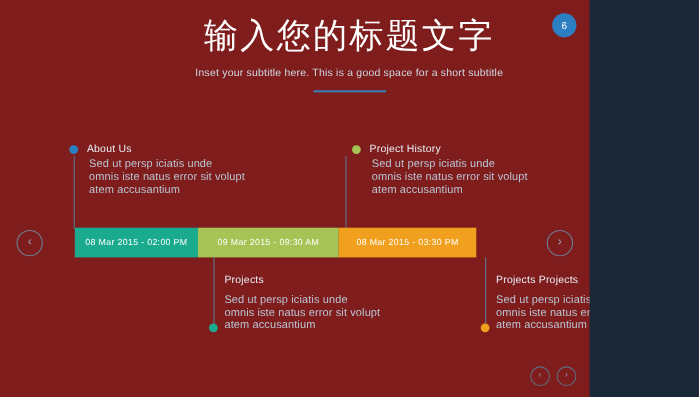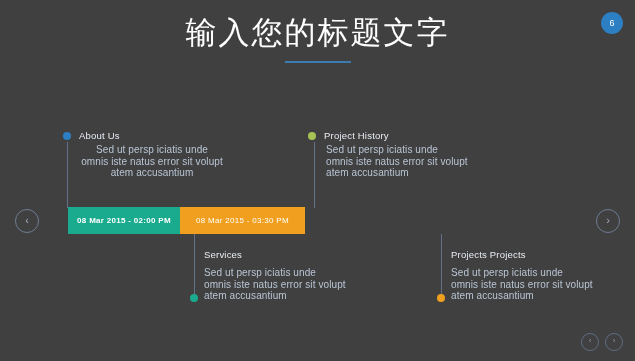--- a/index.html
+++ b/index.html
@@ -8,23 +8,23 @@
     background: #1b2838;
   }
   body {
     width: 635px;
     height: 361px;
     overflow: hidden;
     font-family: "Liberation Sans", sans-serif;
   }
   #slide {
     position: relative;
-    width: 635px;
+    width: 536px;
     height: 361px;
-    background: #404040;
+    background: #7f1d1d;
     overflow: hidden;
   }
 
   
   #header {
     position: absolute;
     left: 0;
     top: 14px;
     width: 635px;
     text-align: center;
@@ -170,61 +170,65 @@
     cursor: pointer;
   }
 </style>
 </head>
 <body>
 
 <div id="slide">
 
   <div id="header">
     <h1 id="title">输入您的标题文字</h1>
+    <div id="subtitle">Inset your subtitle here. This is a good space for a short subtitle</div>
     <div id="title-divider"></div>
   </div>
 
   <div id="page-badge">6</div>
 
-  <div class="milestone ms-top" style="left:63px; top:130px;text-align:center;">
+  <div class="milestone ms-top" style="left:63px; top:130px;">
     <div class="ms-head">
       <span class="dot" style="background:#2d7fc4;"></span>
       <span class="ms-title" style="margin:0;">About Us</span>
     </div>
     <div class="ms-text">
       <div class="ms-body">Sed ut persp iciatis unde omnis iste natus error sit volupt atem accusantium</div>
     </div>
   </div>
   <div class="stem" style="left:66.5px; top:142px; height:66px;"></div>
 
-  <div class="milestone ms-top" style="left:308px; top:130px;">
+  <div class="milestone ms-top" style="left:320px; top:130px;">
     <div class="ms-head">
       <span class="dot" style="background:#a6c355;"></span>
       <span class="ms-title" style="margin:0;">Project History</span>
     </div>
     <div class="ms-text">
       <div class="ms-body">Sed ut persp iciatis unde omnis iste natus error sit volupt atem accusantium</div>
     </div>
   </div>
   <div class="stem" style="left:313.5px; top:142px; height:66px;"></div>
 
   <div id="timeline-bar">
-    <div class="seg" style="background:#1aab8f; width:112px;font-weight:bold;">
+    <div class="seg" style="background:#1aab8f; width:112px;">
       <span>08 Mar 2015 -  02:00 PM</span>
+    </div>
+    <div class="seg" style="background:#a6c355; width:128px;">
+      <span>09 Mar 2015 -  09:30 AM</span>
     </div>
     <div class="seg" style="background:#f0a01e; width:125px;">
       <span>08 Mar 2015 -  03:30 PM</span>
     </div>
   </div>
 
   <div class="stem" style="left:193.5px; top:234px; height:64px;"></div>
   <div class="dot-abs" style="left:190px; top:294px; background:#1aab8f;"></div>
   <div class="milestone ms-bottom" style="left:186px; top:249px;">
     <div class="ms-text">
-      <div class="ms-title">Services</div>
+      <div class="ms-title">Projects</div>
       <div class="ms-body">Sed ut persp iciatis unde omnis iste natus error sit volupt atem accusantium</div>
     </div>
   </div>
 
   <div class="stem" style="left:440.5px; top:234px; height:64px;"></div>
   <div class="dot-abs" style="left:437px; top:294px; background:#f0a01e;"></div>
   <div class="milestone ms-bottom" style="left:433px; top:249px;">
     <div class="ms-text">
       <div class="ms-title">Projects Projects</div>
       <div class="ms-body">Sed ut persp iciatis unde omnis iste natus error sit volupt atem accusantium</div>

